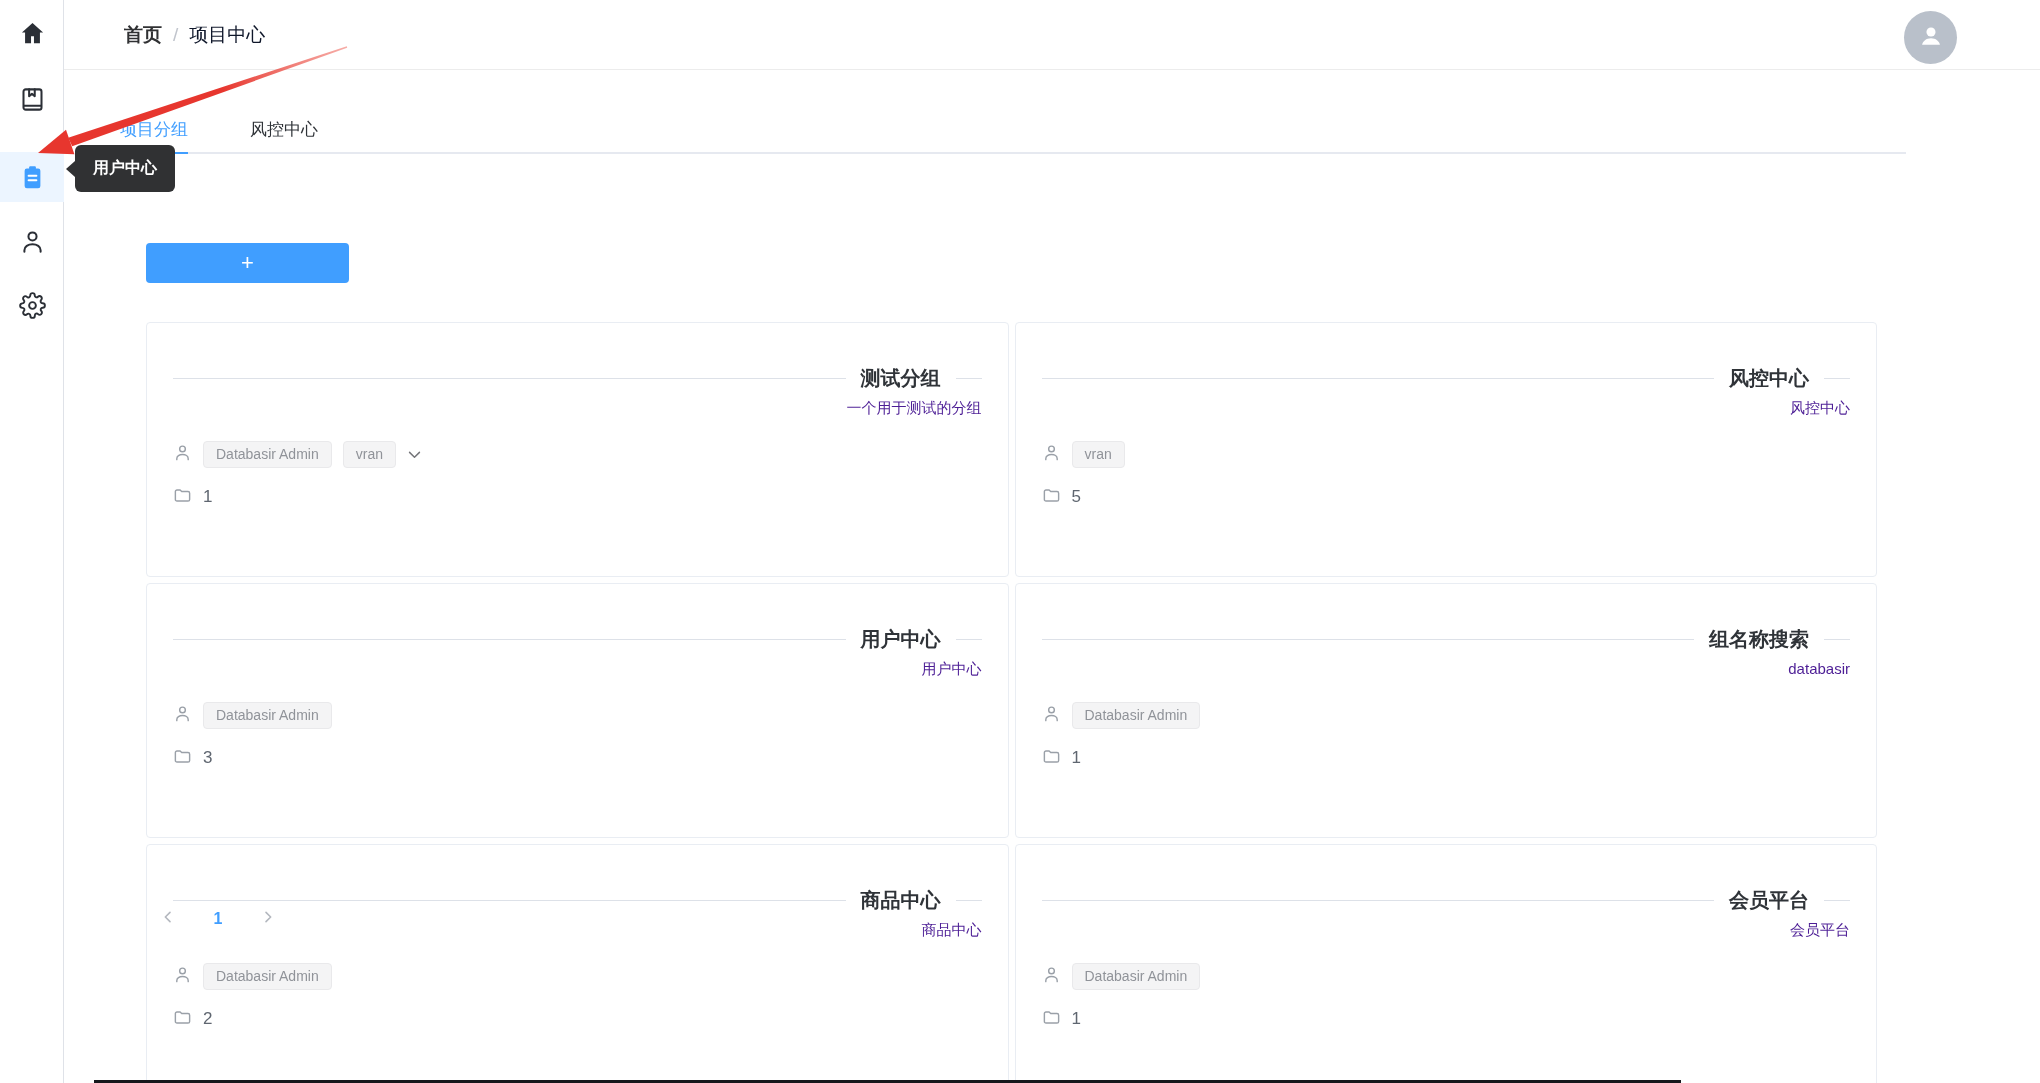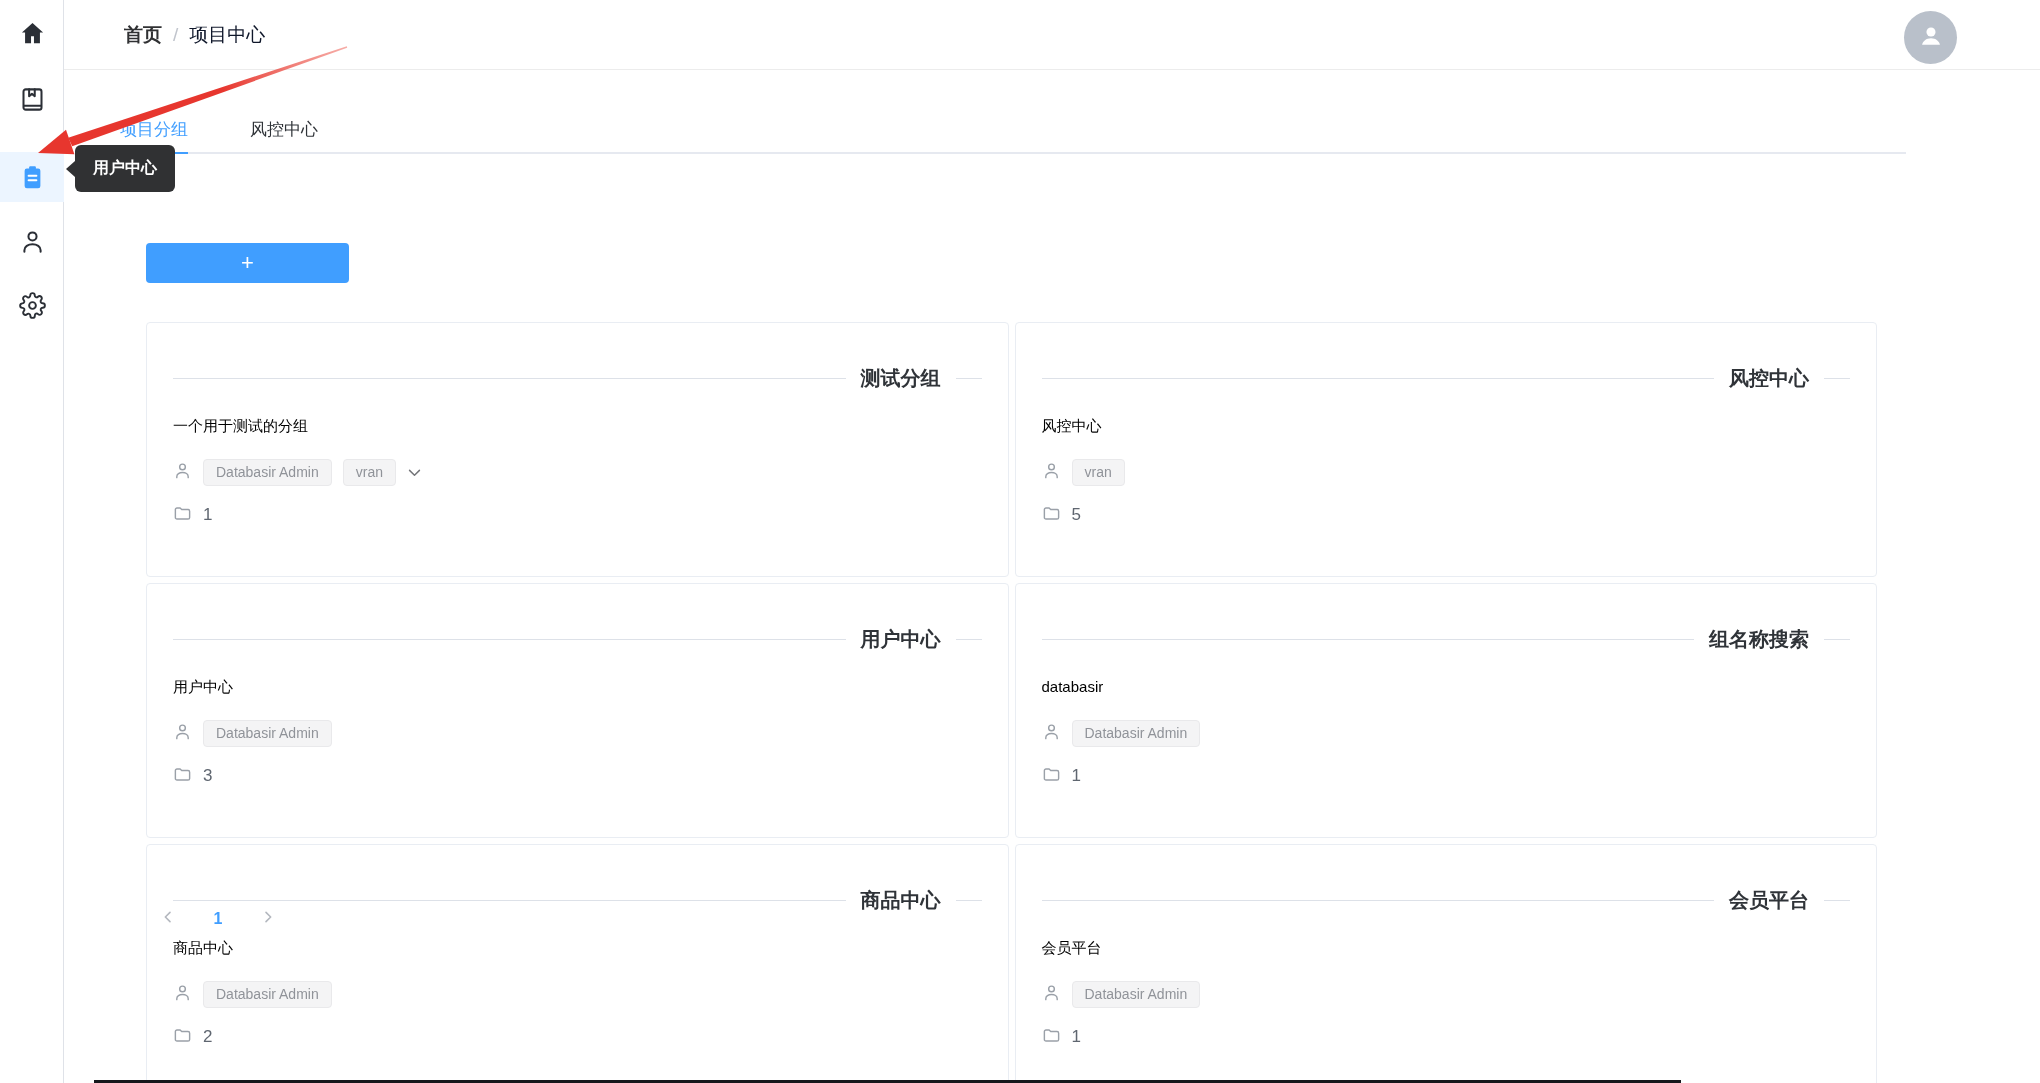--- a/index.html
+++ b/index.html
@@ -59,21 +59,21 @@
 
   
   .grid { position:absolute; left:146px; top:322px; width:1731px;
           display:grid; grid-template-columns:repeat(2,1fr); column-gap:24px; row-gap:42px;gap:6px; }
   .card { height:255px; background:#fff; border:1px solid #e9edf3; border-radius:4px;
           padding:43px 26px 0 26px; cursor:pointer; }
   .card-divider { display:flex; align-items:center; height:24px; }
   .div-line { height:1px; background:#dde1e8; flex:1; }
   .div-line.short { flex:0 0 26px; }
   .card-title { font-size:20px; font-weight:bold; color:#2f3338; margin:0 15px; white-space:nowrap; }
-  .card-desc { margin-top:27px; font-size:15px; color:#000000; height:20px; }
+  .card-desc { margin-top:9px; font-size:15px; color:#4c1d95; height:20px;text-align:right; }
   .member-row { margin-top:22px; height:27px; display:flex; align-items:center; }
   .member-row svg { flex:none; }
   .tag { height:27px; line-height:25px; padding:0 12px; background:#f4f4f5;
          border:1px solid #e9e9eb; border-radius:4px; color:#909399; font-size:14px;
          margin-left:11px; white-space:nowrap; }
   .chevron { margin-left:10px; display:flex; align-items:center; cursor:pointer; }
   .count-row { margin-top:18px; height:22px; display:flex; align-items:center; }
   .count { font-size:17px; color:#5f6670; margin-left:11px; }
 
   

